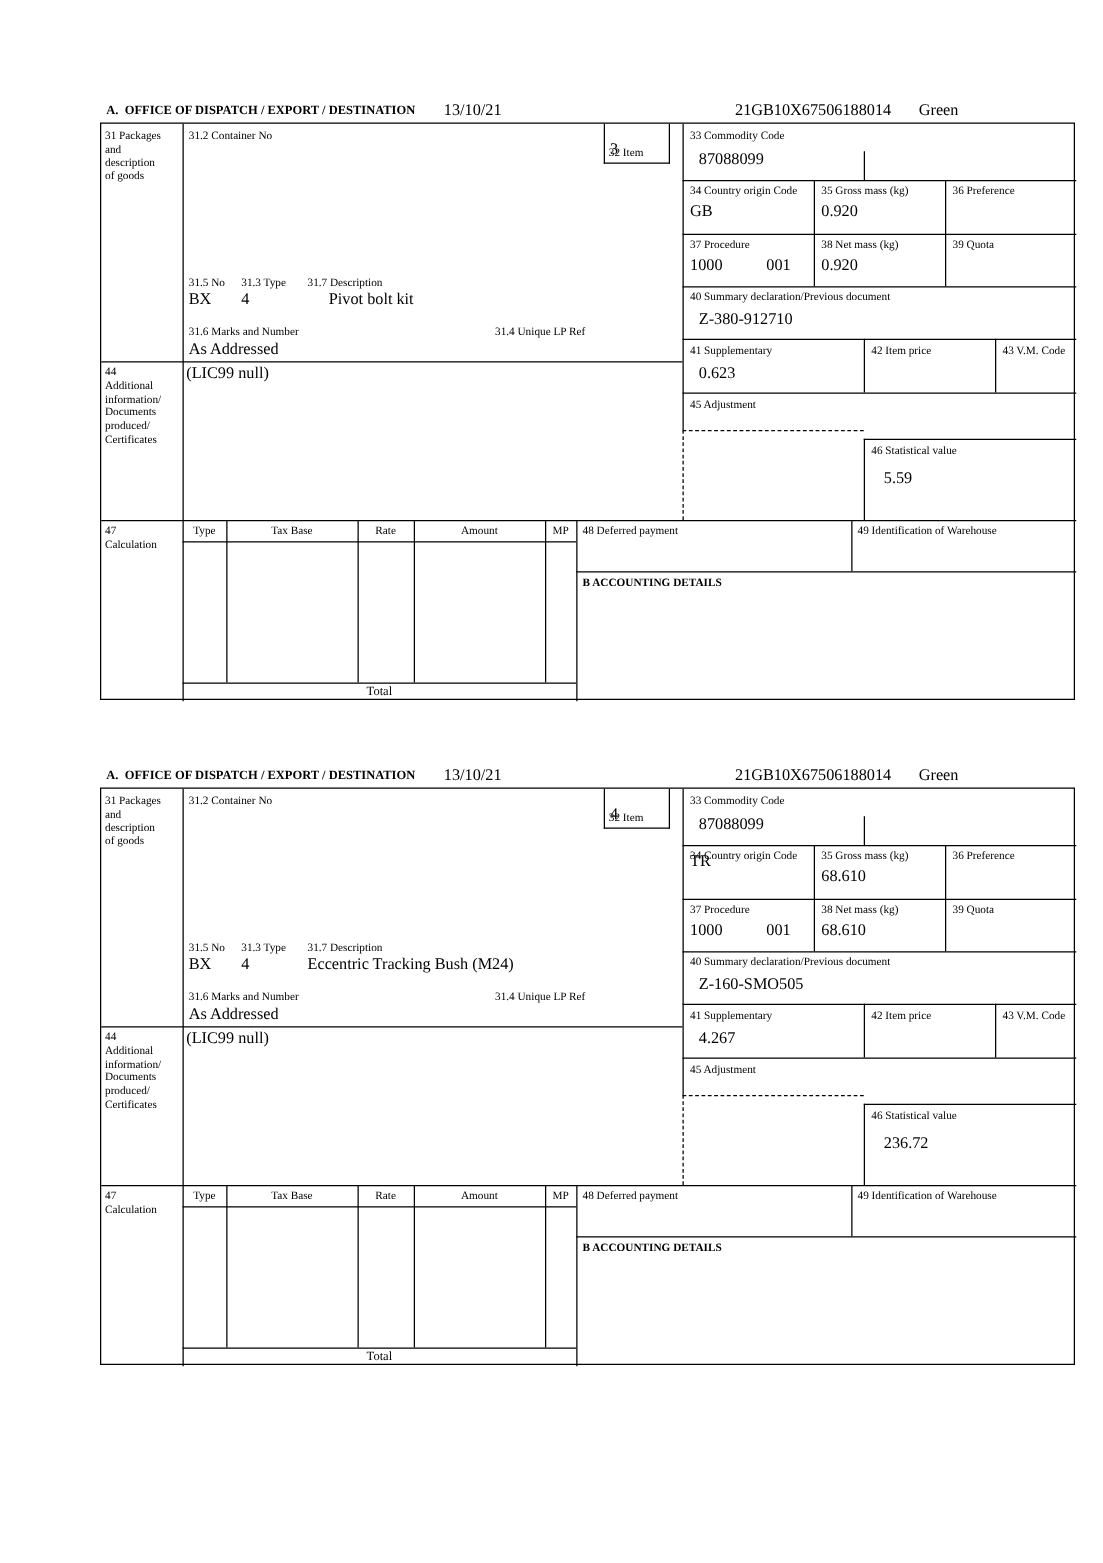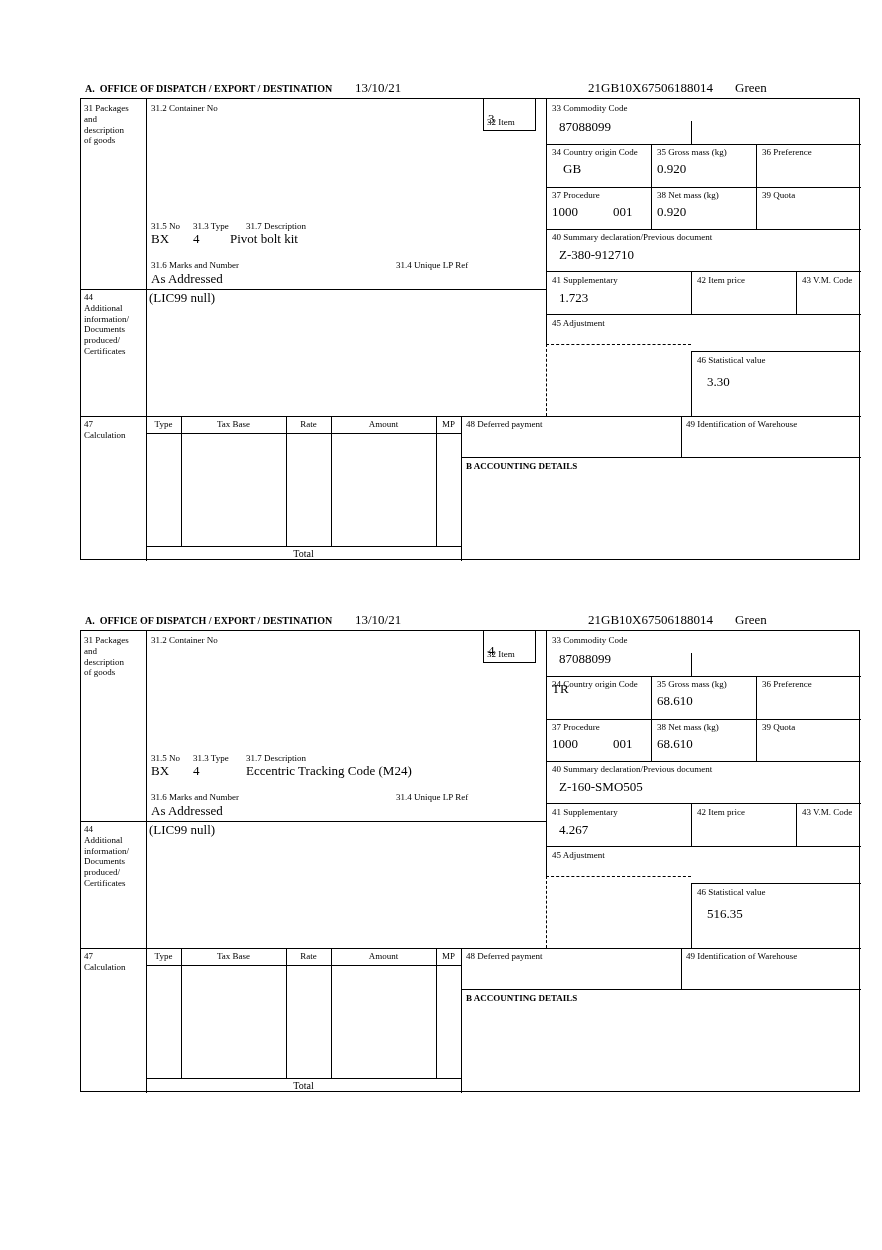--- a/index.html
+++ b/index.html
@@ -81,55 +81,55 @@
     <span class="lbl" style="left:70px;top:4px">31.2 Container No</span>
     <div class="itembox">
       <span class="lbl">32 Item</span>
       <span class="val">3</span>
     </div>
     <span class="lbl" style="left:70px;top:122px">31.5 No</span>
     <span class="lbl" style="left:112px;top:122px">31.3 Type</span>
     <span class="lbl" style="left:165px;top:122px">31.7 Description</span>
     <span class="val" style="left:70px;top:133px">BX</span>
     <span class="val" style="left:112px;top:133px">4</span>
-    <span class="val" style="left:149px;top:133px">Pivot bolt kit</span>
+    <span class="val" style="left:182px;top:133px">Pivot bolt kit</span>
     <span class="lbl" style="left:70px;top:161px">31.6 Marks and Number</span>
     <span class="lbl" style="left:315px;top:161px">31.4 Unique LP Ref</span>
     <span class="val" style="left:70px;top:173px">As Addressed</span>
 
     <span class="lbl pre" style="left:3px;top:193px;width:58px">44
 Additional
 information/
 Documents
 produced/
 Certificates</span>
     <span class="val" style="left:68px;top:192px">(LIC99 null)</span>
 
     <span class="lbl" style="left:471px;top:4px">33 Commodity Code</span>
     <span class="val" style="left:478px;top:21px">87088099</span>
     <span class="lbl" style="left:471px;top:48px">34 Country origin Code</span>
-    <span class="val" style="left:482px;top:63px">GB</span>
+    <span class="val" style="left:471px;top:63px">GB</span>
     <span class="lbl" style="left:576px;top:48px">35 Gross mass (kg)</span>
     <span class="val" style="left:576px;top:63px">0.920</span>
     <span class="lbl" style="left:681px;top:48px">36 Preference</span>
     <span class="lbl" style="left:471px;top:91px">37 Procedure</span>
     <span class="val" style="left:471px;top:106px">1000</span>
     <span class="val" style="left:532px;top:106px">001</span>
     <span class="lbl" style="left:576px;top:91px">38 Net mass (kg)</span>
     <span class="val" style="left:576px;top:106px">0.920</span>
     <span class="lbl" style="left:681px;top:91px">39 Quota</span>
     <span class="lbl" style="left:471px;top:133px">40 Summary declaration/Previous document</span>
     <span class="val" style="left:478px;top:149px">Z-380-912710</span>
     <span class="lbl" style="left:471px;top:176px">41 Supplementary</span>
-    <span class="val" style="left:478px;top:192px">1.723</span>
+    <span class="val" style="left:478px;top:192px">0.623</span>
     <span class="lbl" style="left:616px;top:176px">42 Item price</span>
     <span class="lbl" style="left:721px;top:176px">43 V.M. Code</span>
     <span class="lbl" style="left:471px;top:219px">45 Adjustment</span>
     <span class="lbl" style="left:616px;top:256px">46 Statistical value</span>
-    <span class="val" style="left:626px;top:276px">3.30</span>
+    <span class="val" style="left:626px;top:276px">5.59</span>
 
     <span class="lbl pre" style="left:3px;top:320px;width:58px">47
 Calculation</span>
     <span class="lbl th" style="left:65px;top:320px;width:35px">Type</span>
     <span class="lbl th" style="left:100px;top:320px;width:105px">Tax Base</span>
     <span class="lbl th" style="left:205px;top:320px;width:45px">Rate</span>
     <span class="lbl th" style="left:250px;top:320px;width:105px">Amount</span>
     <span class="lbl th" style="left:355px;top:320px;width:25px">MP</span>
     <span class="total">Total</span>
 
@@ -183,21 +183,21 @@
     <span class="lbl" style="left:70px;top:4px">31.2 Container No</span>
     <div class="itembox">
       <span class="lbl">32 Item</span>
       <span class="val">4</span>
     </div>
     <span class="lbl" style="left:70px;top:122px">31.5 No</span>
     <span class="lbl" style="left:112px;top:122px">31.3 Type</span>
     <span class="lbl" style="left:165px;top:122px">31.7 Description</span>
     <span class="val" style="left:70px;top:133px">BX</span>
     <span class="val" style="left:112px;top:133px">4</span>
-    <span class="val" style="left:165px;top:133px">Eccentric Tracking Code (M24)</span>
+    <span class="val" style="left:165px;top:133px">Eccentric Tracking Bush (M24)</span>
     <span class="lbl" style="left:70px;top:161px">31.6 Marks and Number</span>
     <span class="lbl" style="left:315px;top:161px">31.4 Unique LP Ref</span>
     <span class="val" style="left:70px;top:173px">As Addressed</span>
 
     <span class="lbl pre" style="left:3px;top:193px;width:58px">44
 Additional
 information/
 Documents
 produced/
 Certificates</span>
@@ -217,21 +217,21 @@
     <span class="val" style="left:576px;top:106px">68.610</span>
     <span class="lbl" style="left:681px;top:91px">39 Quota</span>
     <span class="lbl" style="left:471px;top:133px">40 Summary declaration/Previous document</span>
     <span class="val" style="left:478px;top:149px">Z-160-SMO505</span>
     <span class="lbl" style="left:471px;top:176px">41 Supplementary</span>
     <span class="val" style="left:478px;top:192px">4.267</span>
     <span class="lbl" style="left:616px;top:176px">42 Item price</span>
     <span class="lbl" style="left:721px;top:176px">43 V.M. Code</span>
     <span class="lbl" style="left:471px;top:219px">45 Adjustment</span>
     <span class="lbl" style="left:616px;top:256px">46 Statistical value</span>
-    <span class="val" style="left:626px;top:276px">516.35</span>
+    <span class="val" style="left:626px;top:276px">236.72</span>
 
     <span class="lbl pre" style="left:3px;top:320px;width:58px">47
 Calculation</span>
     <span class="lbl th" style="left:65px;top:320px;width:35px">Type</span>
     <span class="lbl th" style="left:100px;top:320px;width:105px">Tax Base</span>
     <span class="lbl th" style="left:205px;top:320px;width:45px">Rate</span>
     <span class="lbl th" style="left:250px;top:320px;width:105px">Amount</span>
     <span class="lbl th" style="left:355px;top:320px;width:25px">MP</span>
     <span class="total">Total</span>
 

